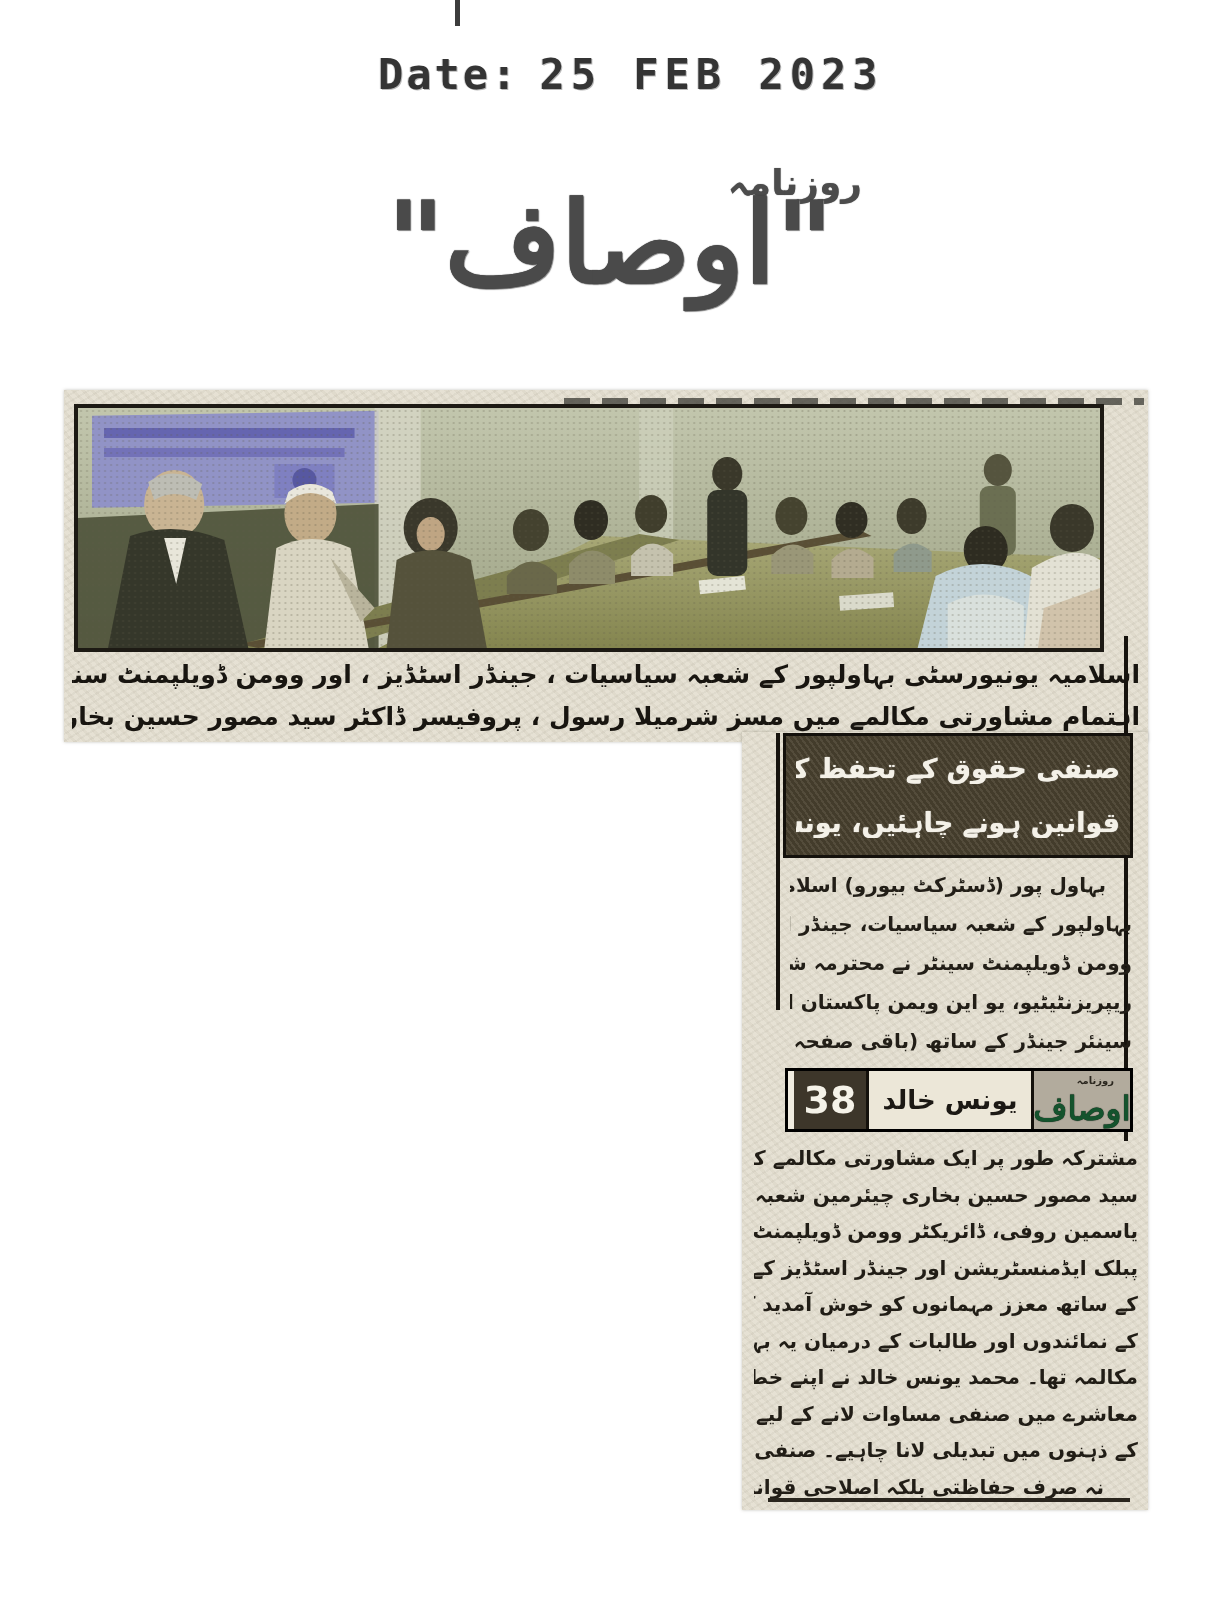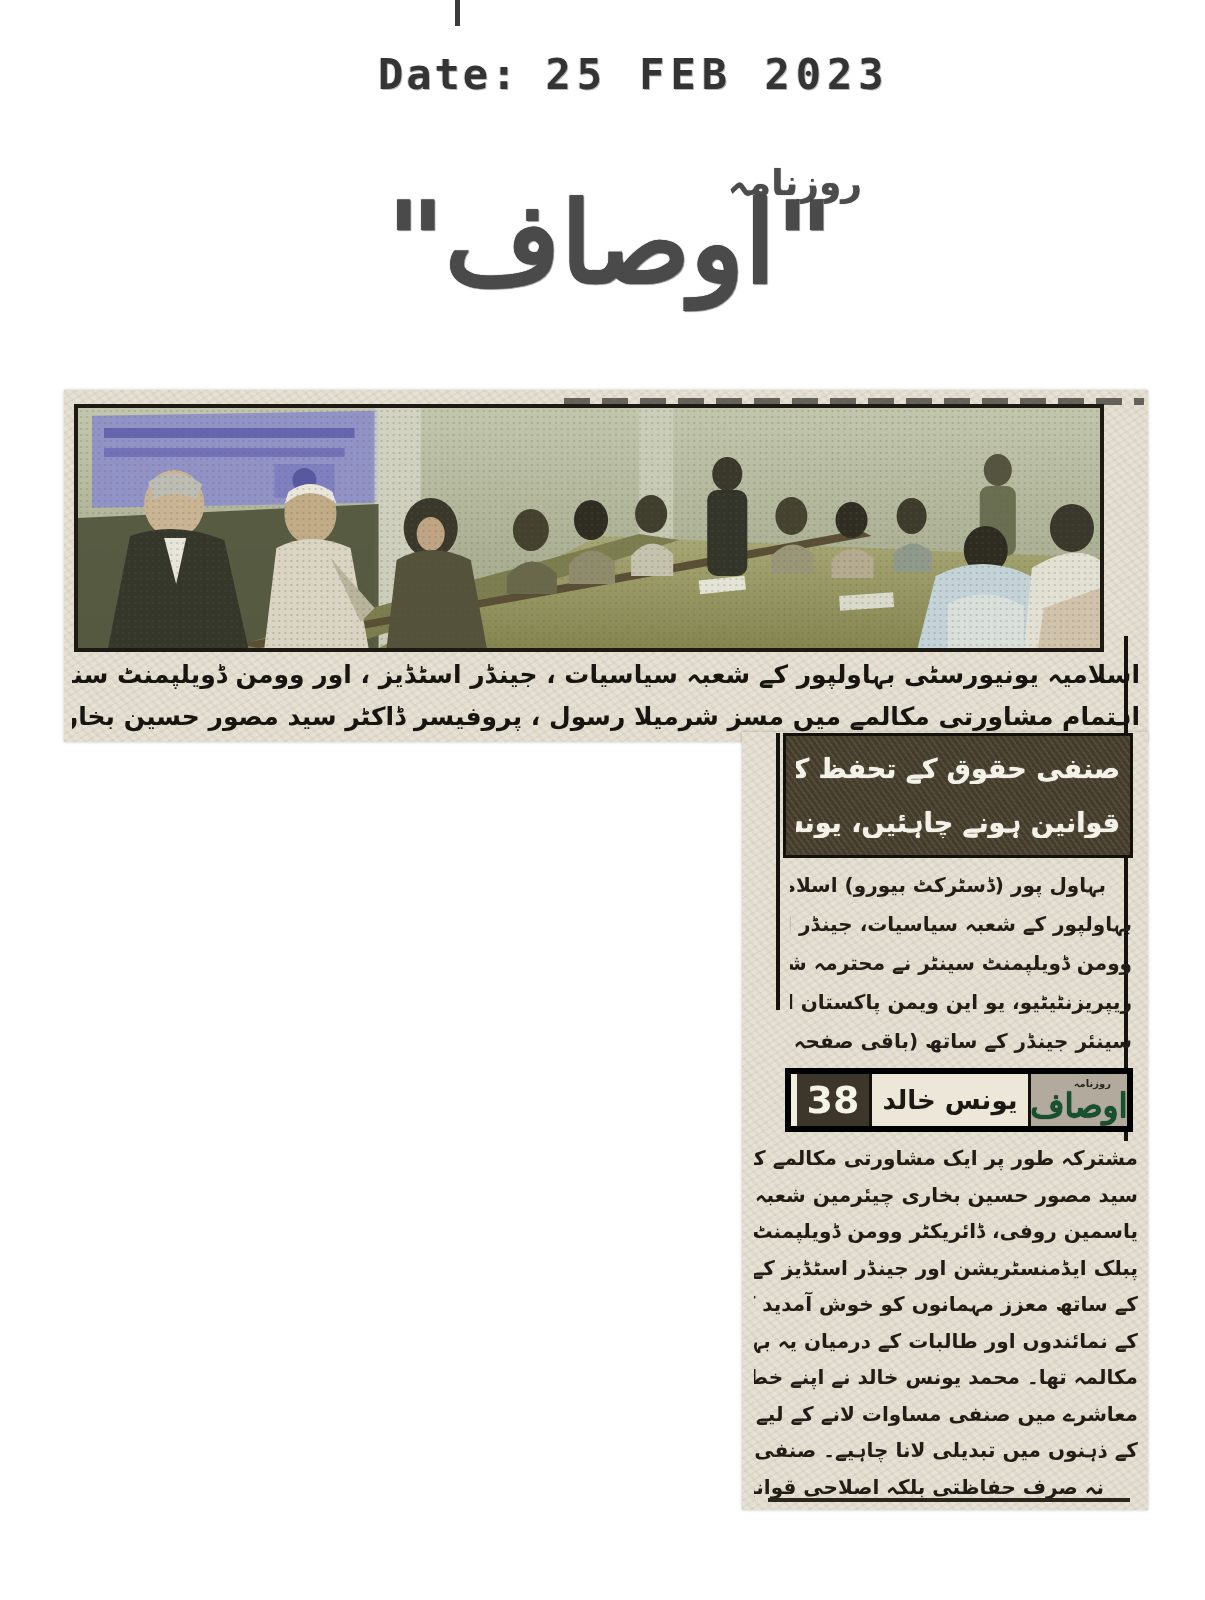--- a/index.html
+++ b/index.html
@@ -22,21 +22,21 @@
   
   #reg-mark{position:absolute;left:455px;top:0;width:5px;height:26px;background:#3c3c3c;}
   
   #date-stamp{
     position:absolute;left:378px;top:50px;width:400px;height:58px;
     font-family:"DejaVu Sans Mono",monospace;font-weight:bold;color:#383838;
     font-size:42px;letter-spacing:3px;white-space:nowrap;
     text-shadow:1px 1px 0 rgba(60,60,60,0.35), -1px 0 0 rgba(60,60,60,0.2);
     filter:contrast(1.05);
   }
-  #date-stamp .val{margin-left:26px;letter-spacing:6px;}
+  #date-stamp .val{margin-left:20px;letter-spacing:6px;}
   
   #masthead{position:absolute;left:330px;top:150px;width:560px;height:230px;}
   #masthead-kicker{
     position:absolute;right:28px;top:12px;font-size:36px;font-weight:bold;color:#4c4c4c;
     text-shadow:0 0 1px #777;
   }
   #masthead-title{
     position:absolute;right:0px;top:28px;width:560px;text-align:center;
     font-family:"DejaVu Serif",serif;font-weight:bold;font-size:112px;line-height:130px;
     color:#4a4a4a;letter-spacing:2px;
@@ -71,21 +71,21 @@
   #headline-box .hline{
     color:#f4f1e8;font-weight:bold;font-size:27px;
     text-shadow:0 0 1px #fff;
   }
   #lead-para{position:absolute;left:790px;top:866px;width:342px;}
   #lead-para .lline{font-size:20px;line-height:39px;font-weight:bold;color:#221e17;}
   #lead-para .lline.first{padding-right:26px;}
   
   #ref-strip{
     position:absolute;left:785px;top:1068px;width:348px;height:64px;
-    border:6px solid #000000;box-sizing:border-box;display:flex;flex-direction:row;
+    border:3px solid #000000;box-sizing:border-box;display:flex;flex-direction:row;
     background:#e8e3d3;
   }
   #ref-num-cell{
     width:78px;height:100%;background:#3d362a;display:flex;align-items:center;justify-content:center;
     border-left:6px solid #f0ece0;box-sizing:border-box;
   }
   #ref-num-cell .num{color:#f5f2e8;font-weight:bold;font-size:38px;font-family:"DejaVu Sans",sans-serif;direction:ltr;}
   #ref-name-cell{
     flex:1;display:flex;align-items:center;justify-content:center;
     border-left:3px solid #14110c;border-right:3px solid #14110c;box-sizing:border-box;

